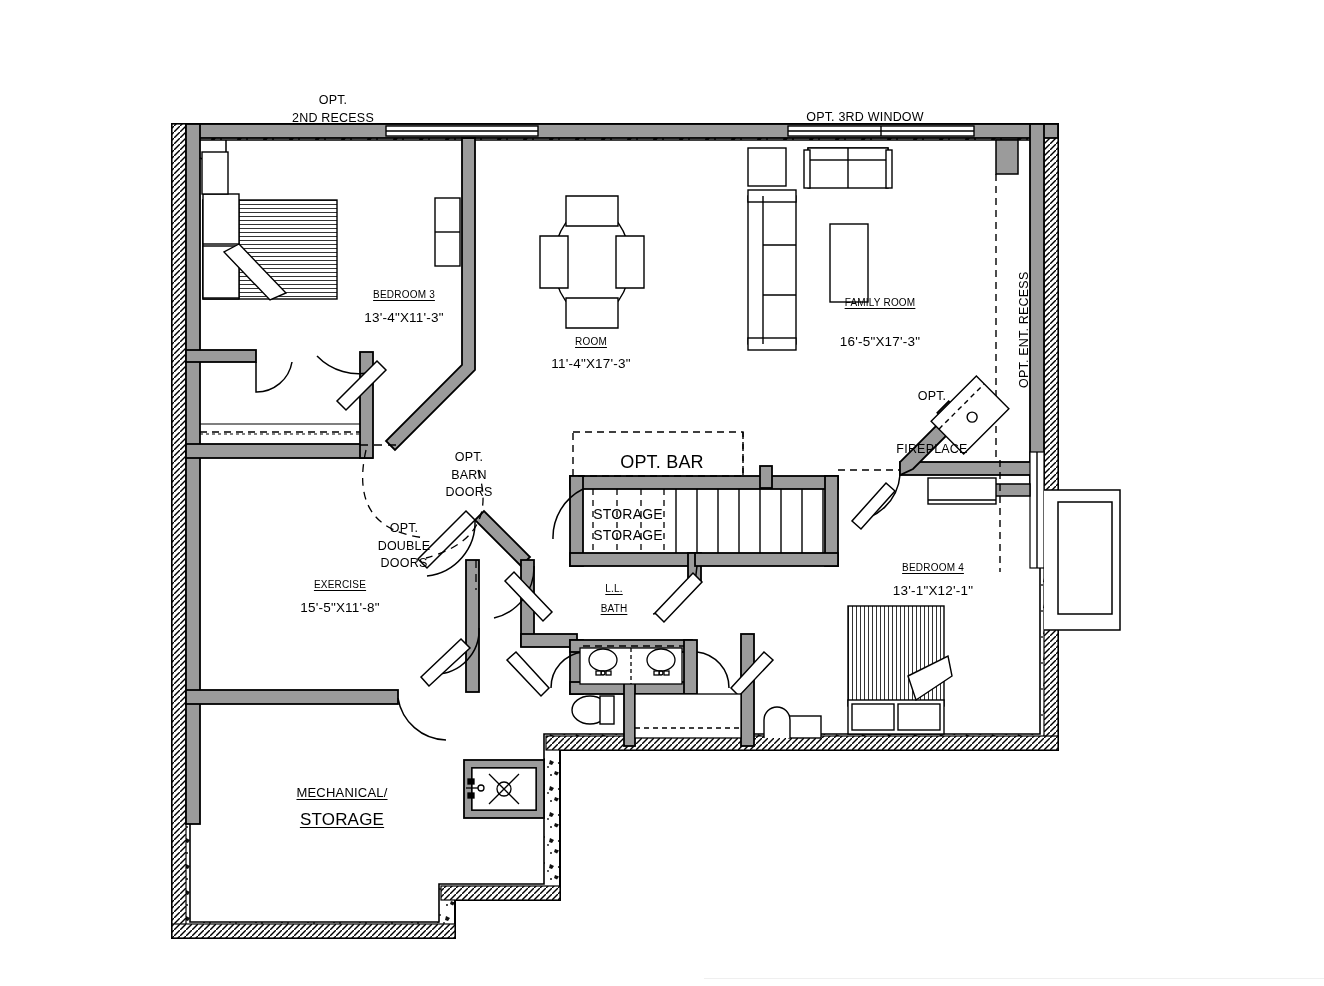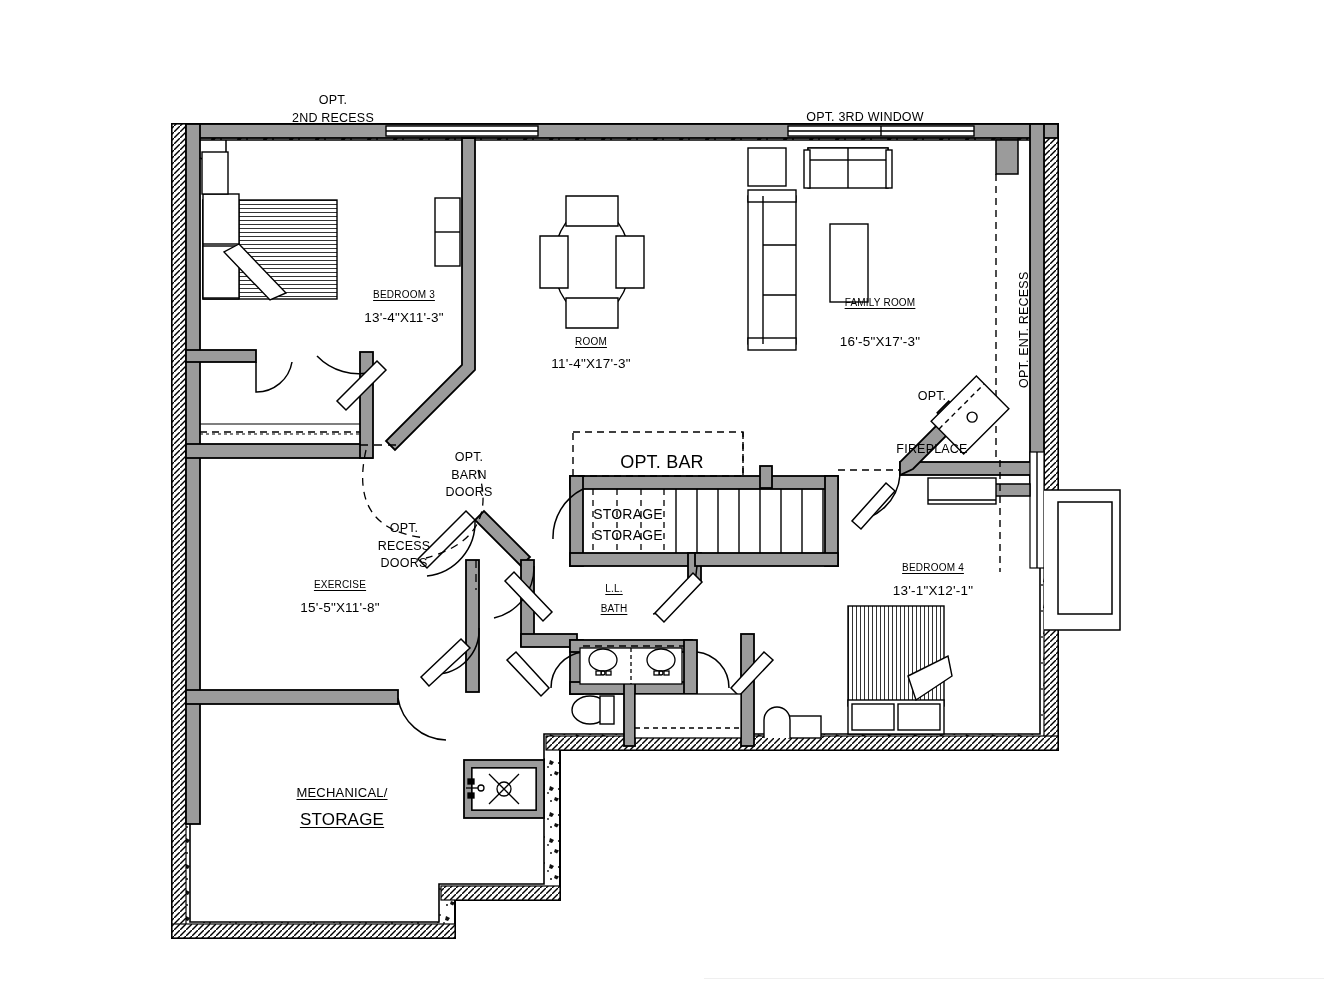--- a/index.html
+++ b/index.html
@@ -309,21 +309,21 @@
 
 <div class="lbl ctr note" style="left:865px;top:110px;">OPT. 3RD WINDOW</div>
 
 <div class="lbl ctr note" style="left:662px;top:452px;font-size:18px;">OPT. BAR</div>
 
 <div class="lbl ctr note" style="left:469px;top:450px;">OPT.</div>
 <div class="lbl ctr note" style="left:469px;top:468px;text-align:right;">BARN</div>
 <div class="lbl ctr note" style="left:469px;top:485px;">DOORS</div>
 
 <div class="lbl ctr note" style="left:404px;top:521px;">OPT.</div>
-<div class="lbl ctr note" style="left:404px;top:539px;">RECESS</div>
+<div class="lbl ctr note" style="left:404px;top:539px;">DOUBLE</div>
 <div class="lbl ctr note" style="left:404px;top:556px;">DOORS</div>
 
 <div class="lbl ctr note" style="left:932px;top:389px;">OPT.</div>
 <div class="lbl ctr note" style="left:932px;top:406px;margin-top:36px;">FIREPLACE</div>
 
 <div class="lbl note vert" style="left:1017px;top:388px;transform:rotate(-90deg);">OPT. ENT. RECESS</div>
 
 <div style="position:absolute;left:704px;top:978px;width:620px;height:1px;background:#efefef;"></div>
 
 </div>

